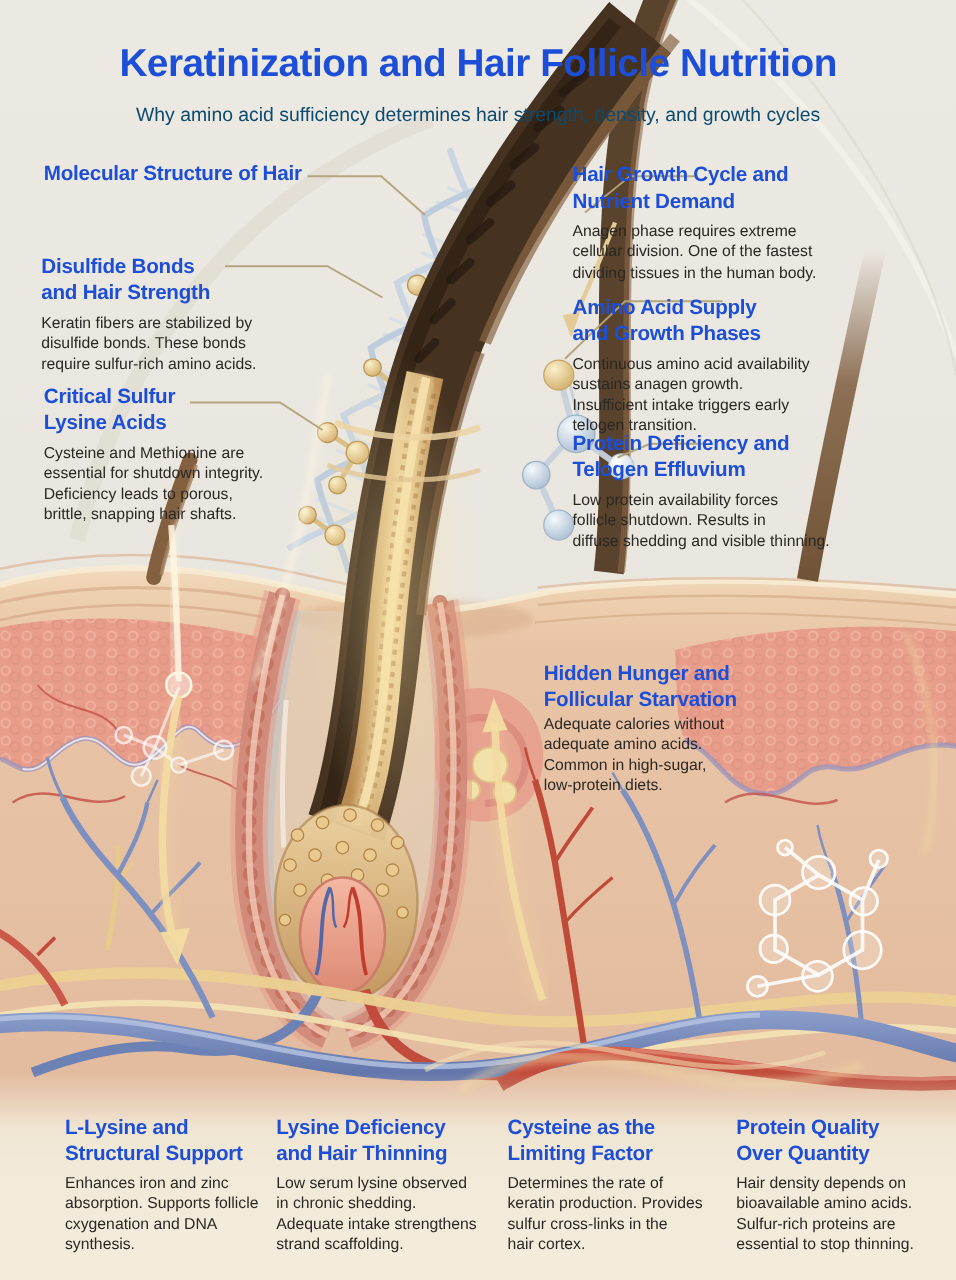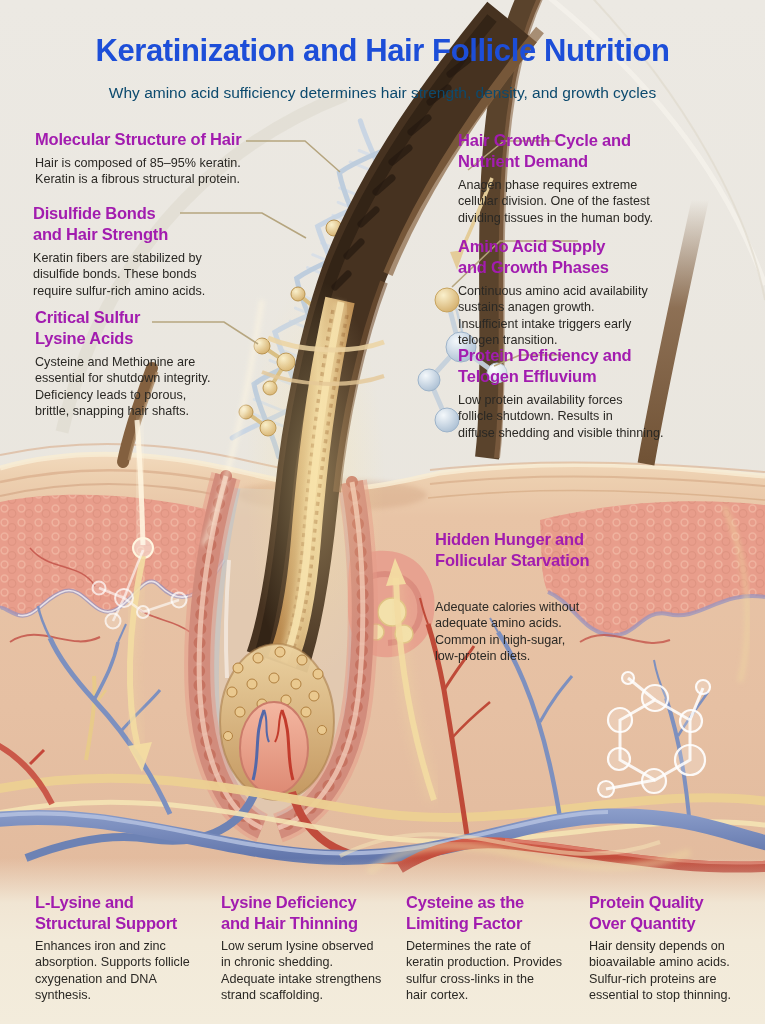--- a/index.html
+++ b/index.html
@@ -3,24 +3,24 @@
 <meta charset="utf-8">
 <style>
   html,body{margin:0;padding:0;background:#cfcdc8}
   .stage{position:relative;width:765px;height:1024px;overflow:hidden;background:#eae7e0;
          font-family:"Liberation Sans",sans-serif}
   svg.illu{position:absolute;left:0;top:0;width:765px;height:1024px;z-index:1}
   .title{position:absolute;top:33px;left:0;right:0;text-align:center;font-size:31px;font-weight:bold;
          color:#1d4ed8;letter-spacing:-.4px;z-index:3}
   .subtitle{position:absolute;top:84px;left:0;right:0;text-align:center;font-size:15.5px;color:#0c4a6e;z-index:3}
   .ann{position:absolute;z-index:3}
-  .ann .h{font-weight:bold;font-size:16.5px;line-height:21px;color:#a21caf;white-space:pre-line;letter-spacing:-.2px}
+  .ann .h{font-weight:bold;font-size:16.5px;line-height:21px;color:#1d4ed8;white-space:pre-line;letter-spacing:-.2px}
   .ann .b{margin-top:5px;font-size:12.6px;line-height:16.3px;color:#2a2824;white-space:pre-line}
   .ann.right{text-align:left}
-  .ann.mid .b{margin-top:28px}
+  .ann.mid .b{margin-top:0}
   .ann.bot .b{margin-top:4px}
 </style>
 </head>
 <body>
 
 <div class="stage">
 
 <svg class="illu" viewBox="0 0 765 1024">
  <defs>
   <linearGradient id="topBgG" x1="0" y1="0" x2="0" y2="1">
@@ -387,22 +387,20 @@
  </g>
 
  <rect x="0" y="858" width="765" height="166" fill="url(#bottomFadeG)"></rect>
 </svg>
 
 <div class="title">Keratinization and Hair Follicle Nutrition</div>
 <div class="subtitle">Why amino acid sufficiency determines hair strength, density, and growth cycles</div>
 
 <div class="ann" style="left:35px;top:129px;width:250px">
   <div class="h">Molecular Structure of Hair</div>
-  <div class="b">Hair is composed of 85–95% keratin.
-Keratin is a fibrous structural protein.</div>
 </div>
 <div class="ann" style="left:33px;top:203px;width:250px">
   <div class="h">Disulfide Bonds
 and Hair Strength</div>
   <div class="b">Keratin fibers are stabilized by
 disulfide bonds. These bonds
 require sulfur-rich amino acids.</div>
 </div>
 <div class="ann" style="left:35px;top:307px;width:250px">
   <div class="h">Critical Sulfur
@@ -438,21 +436,21 @@
 
 <div class="ann mid" style="left:435px;top:529px;width:178px">
   <div class="h">Hidden Hunger and
 Follicular Starvation</div>
   <div class="b">Adequate calories without
 adequate amino acids.
 Common in high-sugar,
 low-protein diets.</div>
 </div>
 
-<div class="ann bot" style="left:35px;top:892px;width:180px">
+<div class="ann bot" style="left:52px;top:892px;width:180px">
   <div class="h">L-Lysine and
 Structural Support</div>
   <div class="b">Enhances iron and zinc
 absorption. Supports follicle
 cxygenation and DNA
 synthesis.</div>
 </div>
 <div class="ann bot" style="left:221px;top:892px;width:180px">
   <div class="h">Lysine Deficiency
 and Hair Thinning</div>

